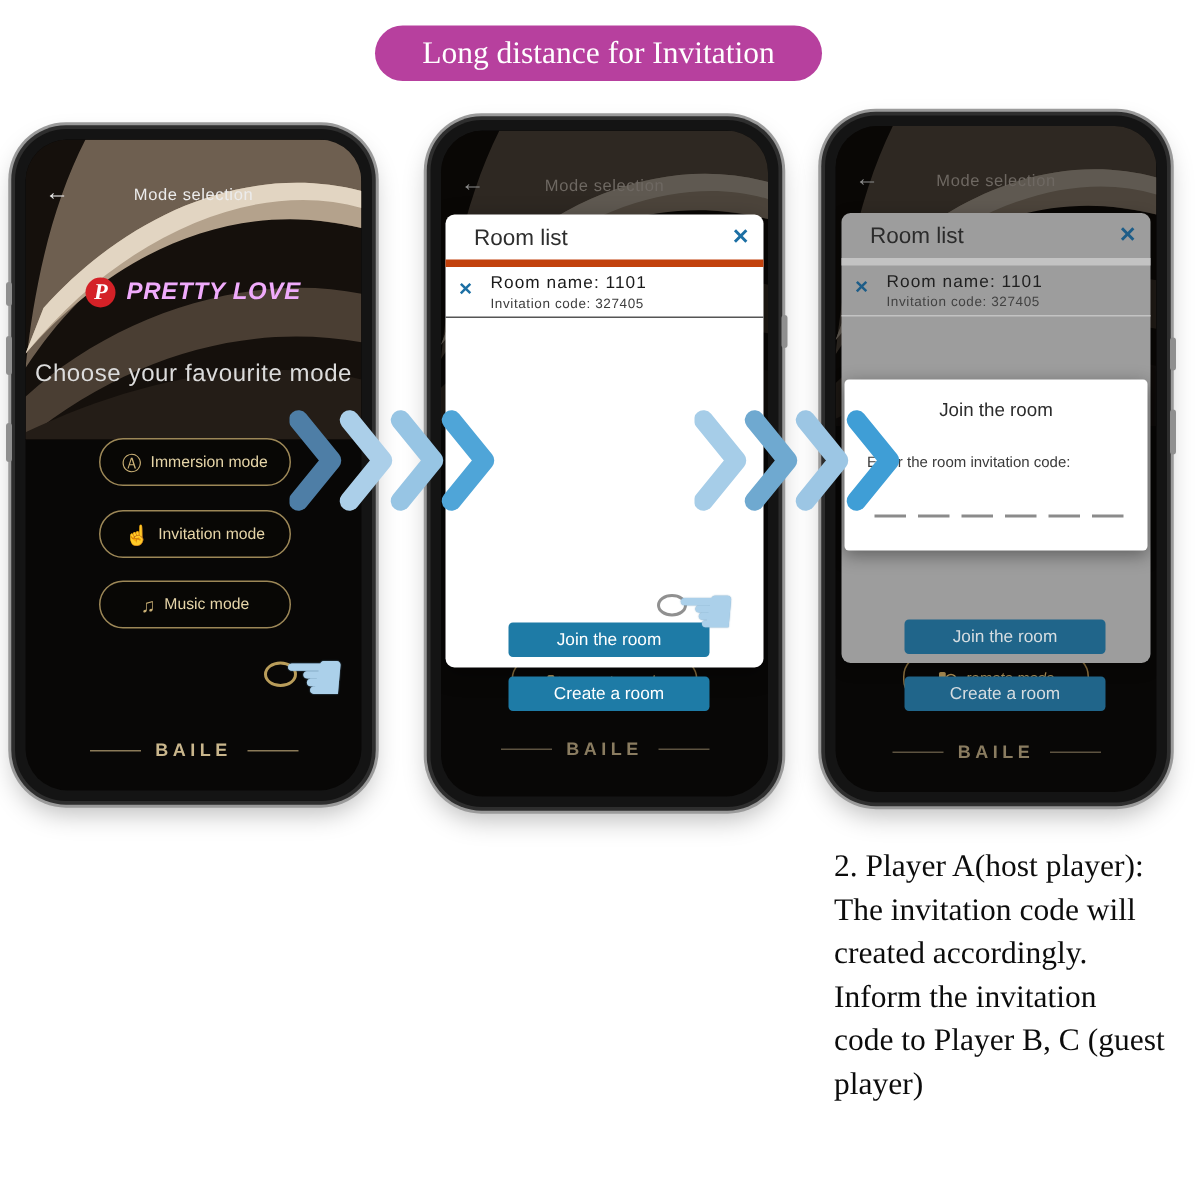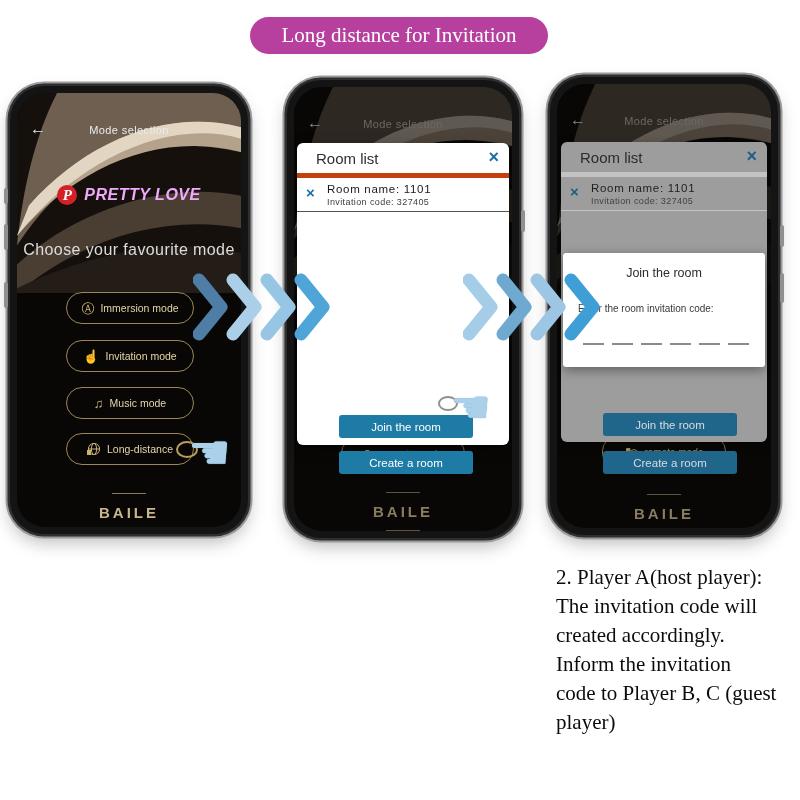--- a/index.html
+++ b/index.html
@@ -36,21 +36,21 @@
              letter-spacing:.5px;}
   .subtitle{position:absolute;top:148px;width:100%;text-align:center;color:#dcdcdc;
             font-size:16px;letter-spacing:.4px;}
 
   .mode-btn{position:absolute;left:49px;width:126px;height:30px;border:1.5px solid #9c8757;
             border-radius:17px;background:rgba(10,8,5,.35);display:flex;align-items:center;
             justify-content:center;gap:6px;color:#e6d5a8;font-size:10.5px;}
   .mode-icon{color:#cbb176;font-size:13px;line-height:1;}
 
   .brand{position:absolute;width:100%;display:flex;align-items:center;justify-content:center;
-         gap:10px;color:#c9b68c;font-size:15px;font-weight:bold;letter-spacing:3px;flex-direction:column;}
+         gap:10px;color:#c9b68c;font-size:12px;font-weight:bold;letter-spacing:3px;}
   .brand .dash{width:34px;border-top:1.5px solid #8a7a58;}
   .brand.dim{color:#8a7c60;}
   .brand.dim .dash{border-color:#5d5340;}
 
   .remote-btn{position:absolute;left:50%;transform:translateX(-50%);width:122px;height:30px;
               border:1.2px solid #8a6f3e;border-radius:15px;display:flex;align-items:center;
               justify-content:center;gap:6px;color:#a98c52;font-size:10px;font-style:italic;}
 
   
   .modal{position:absolute;background:#ffffff;border-radius:6px;
@@ -134,29 +134,20 @@
         <span>Immersion mode</span>
       </div>
       <div class="mode-btn" style="top:247px;">
         <span class="mode-icon">☝</span>
         <span>Invitation mode</span>
       </div>
       <div class="mode-btn" style="top:294px;">
         <span class="mode-icon">♫</span>
         <span>Music mode</span>
       </div>
-      <div class="mode-btn" style="top:340px;">
-        <svg width="14" height="14" viewBox="0 0 14 14">
-          <circle cx="7" cy="7" r="5.6" fill="none" stroke="#cbb176" stroke-width="1"></circle>
-          <ellipse cx="7" cy="7" rx="2.6" ry="5.6" fill="none" stroke="#cbb176" stroke-width="1"></ellipse>
-          <line x1="1.4" y1="7" x2="12.6" y2="7" stroke="#cbb176" stroke-width="1"></line>
-          <rect x="0" y="8" width="4" height="5" fill="#cbb176"></rect>
-        </svg>
-        <span>Long-distance</span>
-      </div>
 
       <div class="brand" style="top:400px;">
         <span class="dash"></span>
         <span>BAILE</span>
         <span class="dash"></span>
       </div>
     </div>
   </div>
 
   <div class="phone" style="left:287px;top:80px;width:232px;height:458px;">

